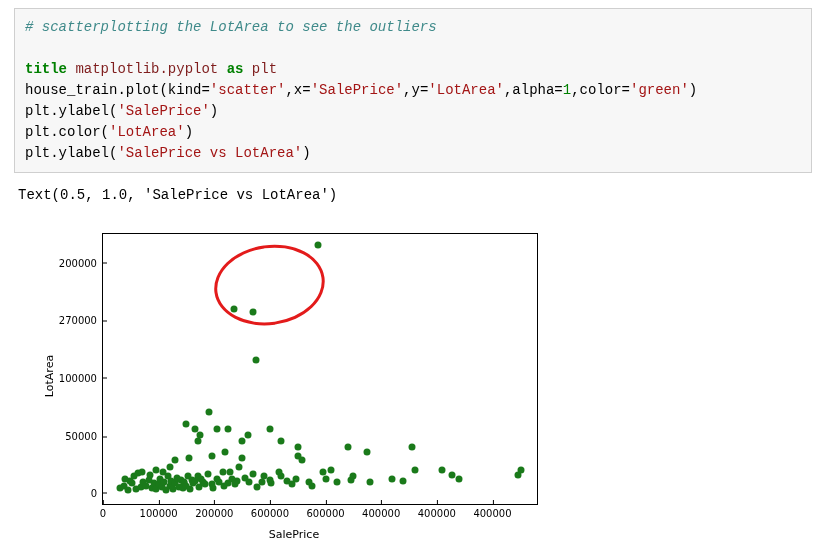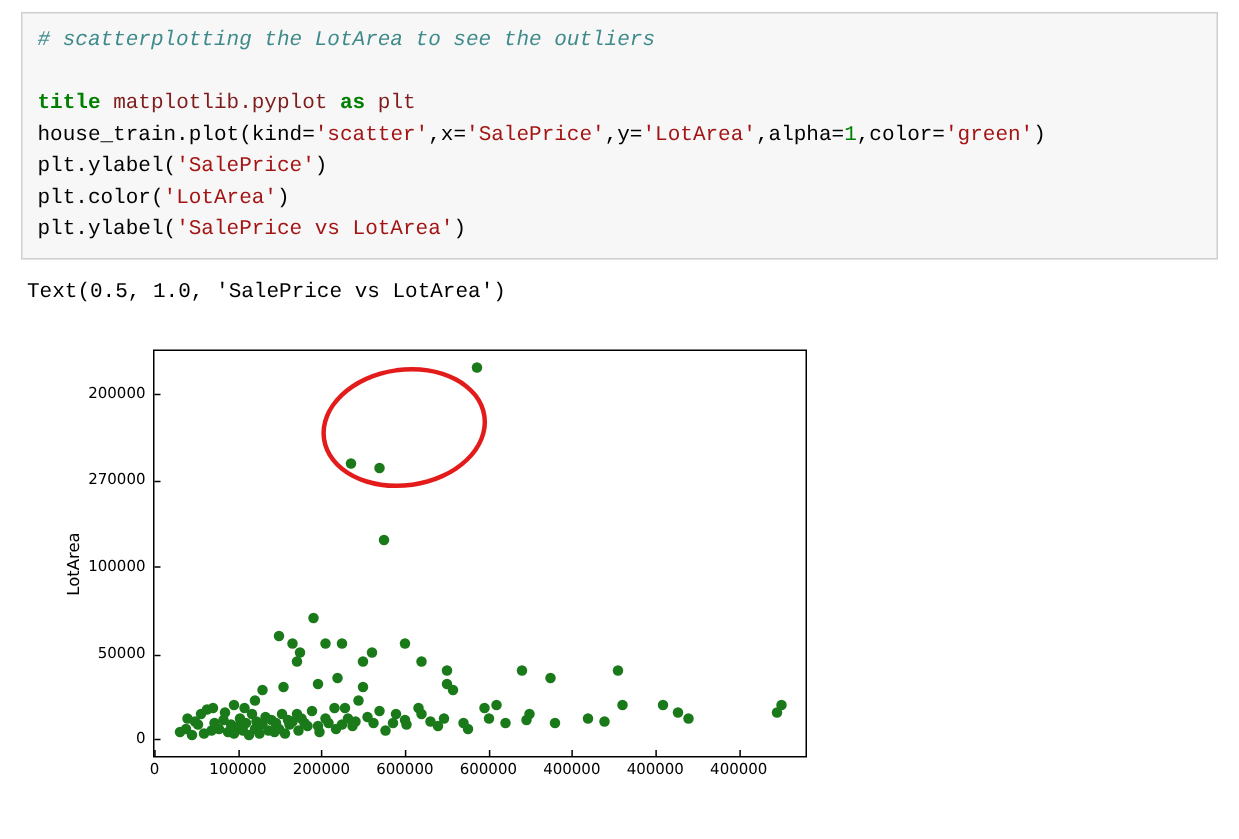--- a/index.html
+++ b/index.html
@@ -120,20 +120,21 @@
 <span class="c-keyword">title</span><span class="c-import"> matplotlib.pyplot </span><span class="c-keyword">as</span><span class="c-import"> plt</span>
 <span class="c-plain">house_train.plot(kind=</span><span class="c-string">'scatter'</span><span class="c-plain">,x=</span><span class="c-string">'SalePrice'</span><span class="c-plain">,y=</span><span class="c-string">'LotArea'</span><span class="c-plain">,alpha=</span><span class="c-num">1</span><span class="c-plain">,color=</span><span class="c-string">'green'</span><span class="c-plain">)</span>
 <span class="c-plain">plt.ylabel(</span><span class="c-string">'SalePrice'</span><span class="c-plain">)</span>
 <span class="c-plain">plt.color(</span><span class="c-string">'LotArea'</span><span class="c-plain">)</span>
 <span class="c-plain">plt.ylabel(</span><span class="c-string">'SalePrice vs LotArea'</span><span class="c-plain">)</span></div>
 
 <div class="output-text">Text(0.5, 1.0, 'SalePrice vs LotArea')</div>
 
 <div class="chart-wrap">
   <div class="ylabel">LotArea</div>
+  <div class="xlabel">SalePrice</div>
   <div class="plot-frame" id="plot">
       <div class="tick-y" style="top: 258.511px;">0</div>
       <div class="tick-y" style="top: 202px; margin-left: 36px;">50000</div>
       <div class="tick-y" style="top: 143.617px;">100000</div>
       <div class="tick-y" style="top: 86.1702px;">270000</div>
       <div class="tick-y" style="top: 28.7234px;">200000</div>
       <div class="tick-x" style="left: 0px;">0</div>
       <div class="tick-x" style="left: 55.641px;">100000</div>
       <div class="tick-x" style="left: 111.282px;">200000</div>
       <div class="tick-x" style="left: 166.923px;">600000</div>

